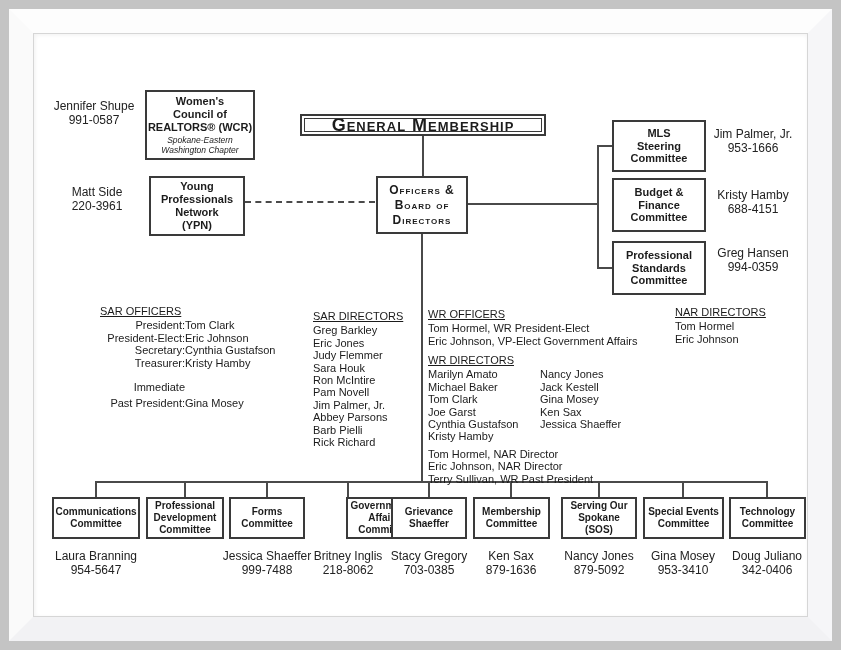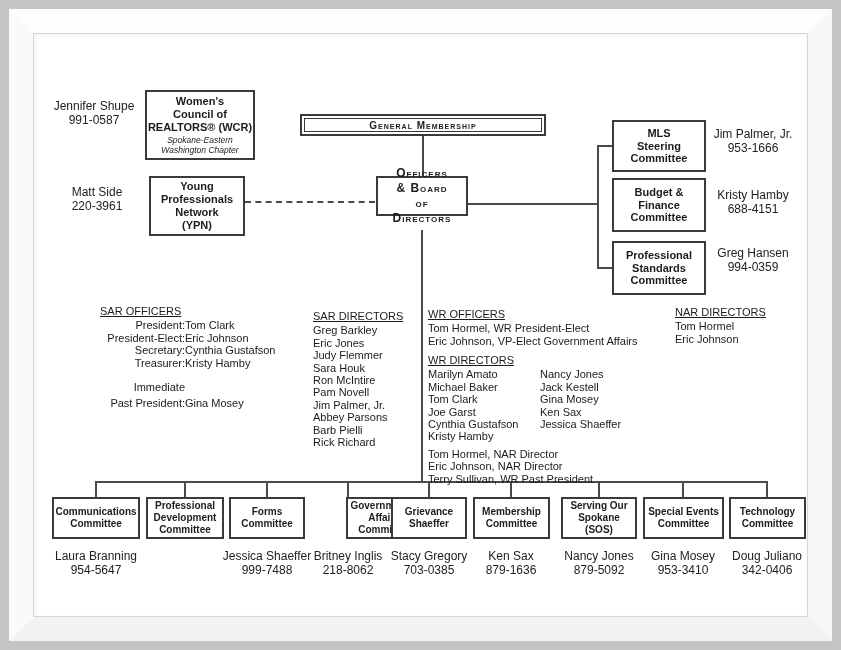--- a/index.html
+++ b/index.html
@@ -75,34 +75,34 @@
 
   <div class="abs box" style="left:145px;top:90px;width:110px;height:70px;">
     <div class="boxlabel">Women's
 Council of
 REALTORS® (WCR)</div>
     <div class="wcr-sub">Spokane-Eastern
 Washington Chapter</div>
   </div>
 
   <div class="abs box" style="left:300px;top:114px;width:246px;height:22px;border-width:2px;outline:1px solid #3a3a3a;outline-offset:-5px;">
-    <div class="sc" style="font-size:10px;font-weight:bold;">General Membership</div>
+    <div class="sc" style="font-size:18px;font-weight:bold;">General Membership</div>
   </div>
 
   <div class="abs contact" style="left:55px;top:185px;width:84px;">Matt Side
 220-3961</div>
 
   <div class="abs box" style="left:149px;top:176px;width:96px;height:60px;">
     <div class="boxlabel">Young
 Professionals
 Network
 (YPN)</div>
   </div>
 
-  <div class="abs box" style="left:376px;top:176px;width:92px;height:40px;padding:18px;">
+  <div class="abs box" style="left:376px;top:176px;width:92px;height:58px;padding:10px;">
     <div class="sc" style="font-size:12px;font-weight:bold;line-height:1.25;">Officers &amp; Board of Directors</div>
   </div>
 
   <div class="abs box" style="left:612px;top:120px;width:94px;height:52px;">
     <div class="boxlabel">MLS
 Steering
 Committee</div>
   </div>
   <div class="abs contact" style="left:708px;top:127px;width:90px;">Jim Palmer, Jr.
 953-1666</div>

